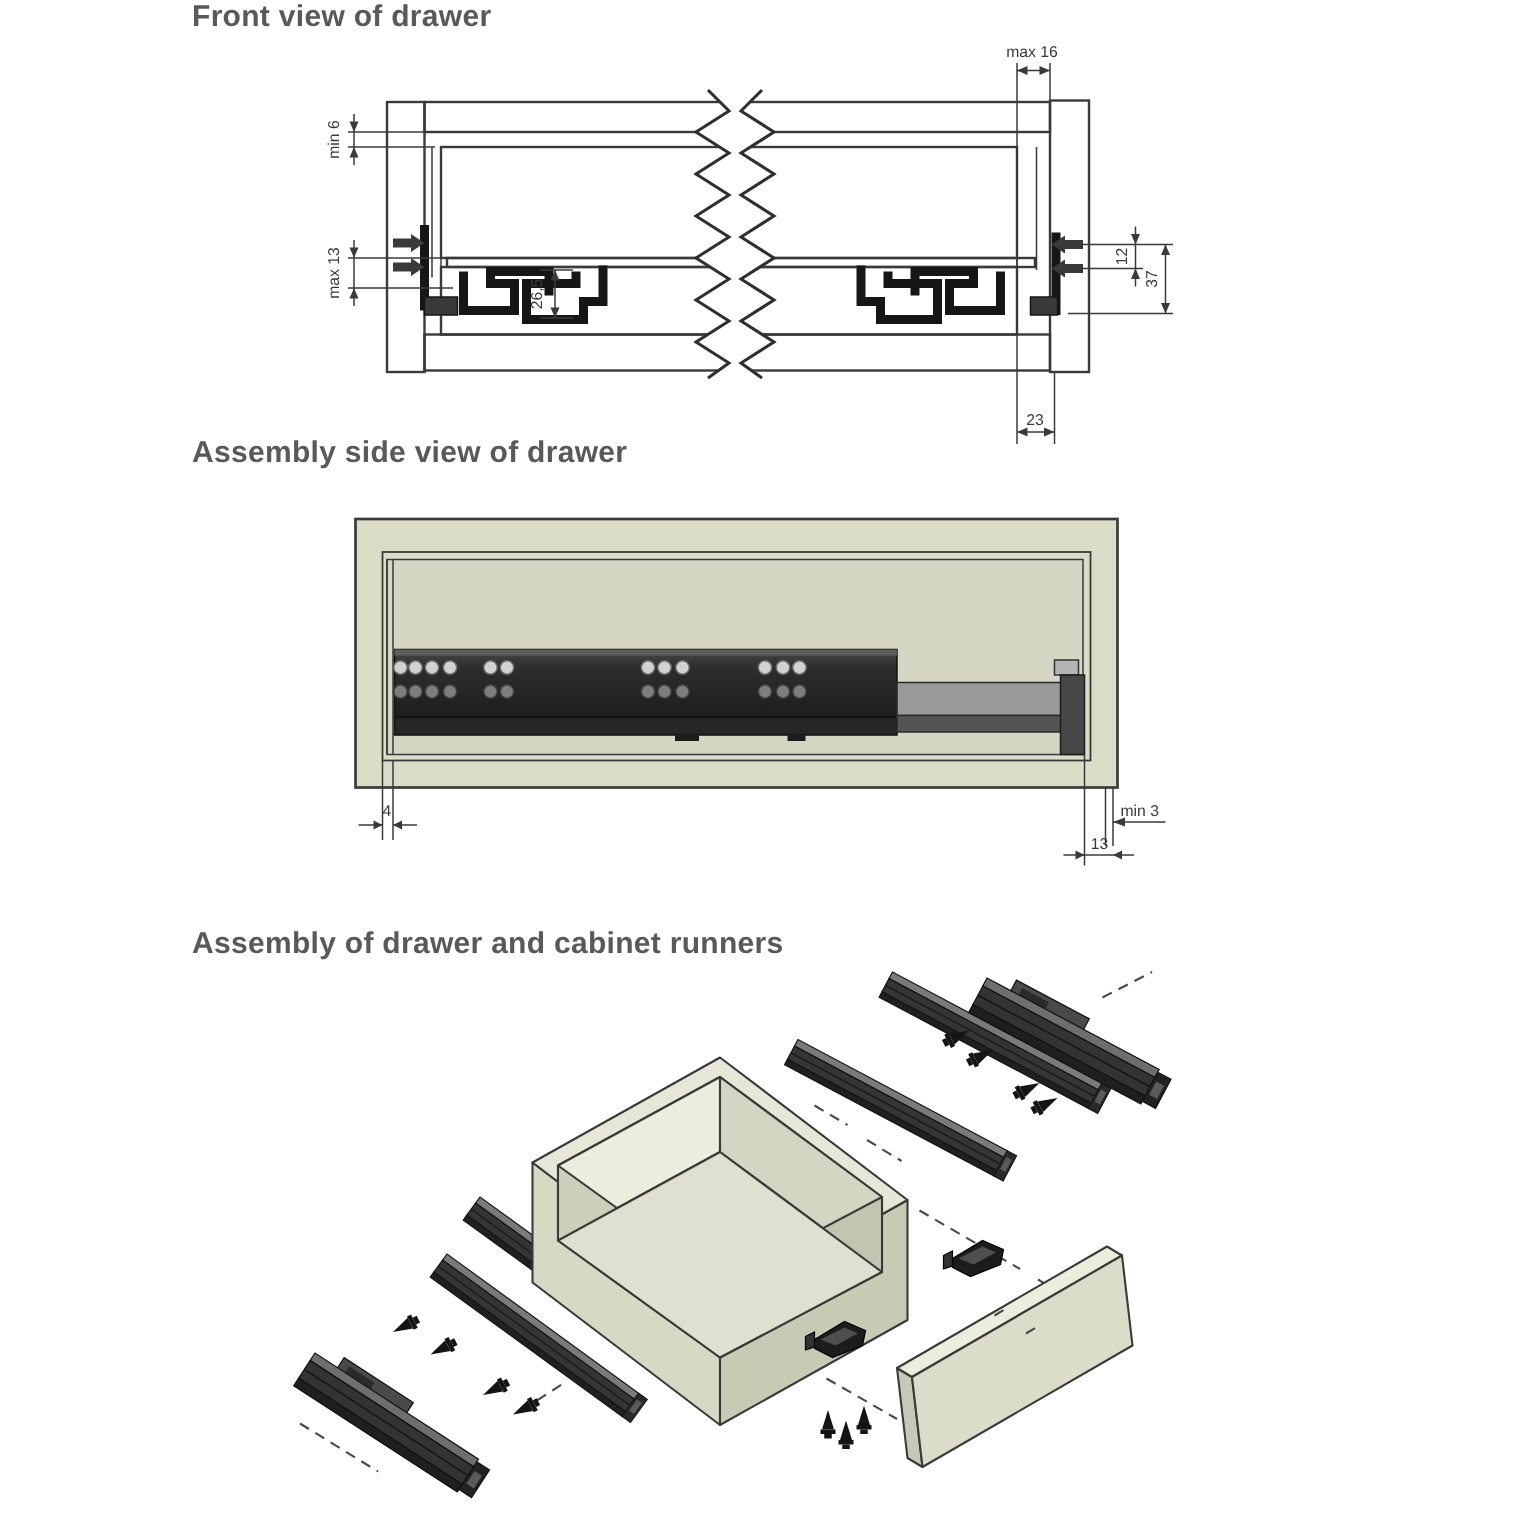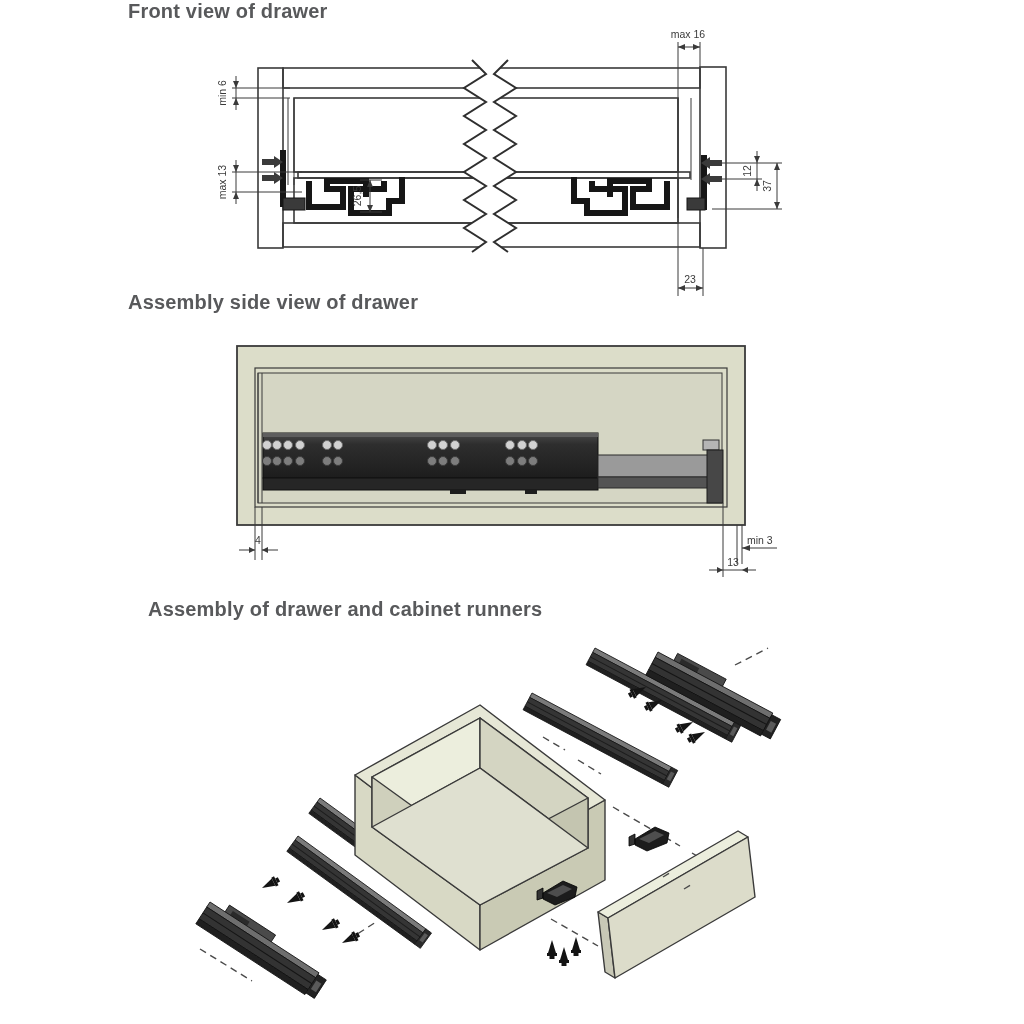--- a/index.html
+++ b/index.html
@@ -13,21 +13,21 @@
   .arr{fill:#3a3a3a;stroke:none;}
   .dash{stroke:#4a4a4a;stroke-width:1.4;fill:none;stroke-dasharray:7 5;}
 </style>
 </head>
 <body>
 
 <div id="page">
 
   <div class="sec-title" style="left:128px;top:0;">Front view of drawer</div>
   <div class="sec-title" style="left:128px;top:291px;">Assembly side view of drawer</div>
-  <div class="sec-title" style="left:128px;top:598px;margin-left:20px;">Assembly of drawer and cabinet runners</div>
+  <div class="sec-title" style="left:128px;top:618px;">Assembly of drawer and cabinet runners</div>
 
   <svg style="left:170px;top:20px;" width="630" height="290" viewBox="0 0 630 290">
 
     <g>
       <rect x="113" y="48" width="417" height="20" fill="#d3d4be" class="oline"></rect>
       <rect x="124" y="78" width="384" height="74" fill="#dcddc9" class="oline"></rect>
       <rect x="128" y="152" width="392" height="6" fill="#dcddc9" class="oline"></rect>
       <rect x="124" y="158" width="384" height="45" fill="#dcddc9" class="oline"></rect>
       <rect x="113" y="203" width="417" height="24" fill="#d3d4be" class="oline"></rect>
       <rect x="88" y="48" width="25" height="180" fill="#d3d4be" class="oline"></rect>

